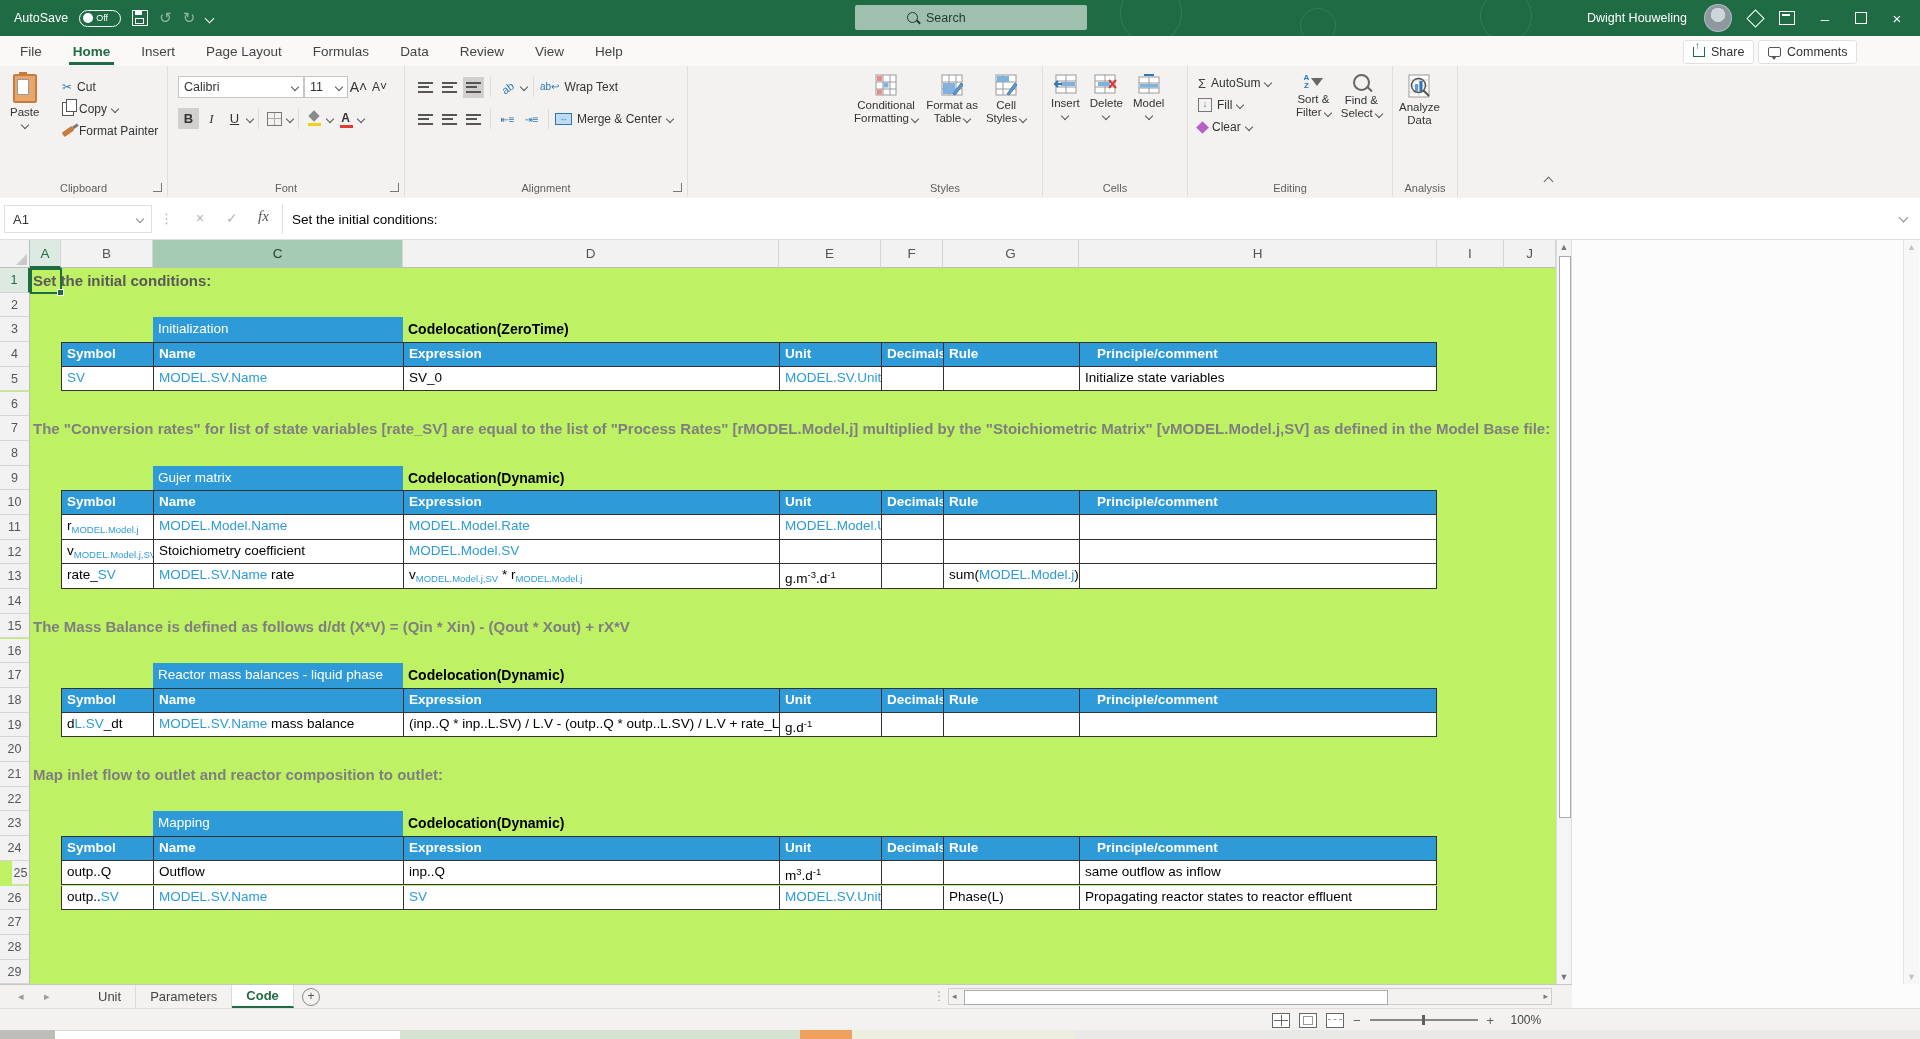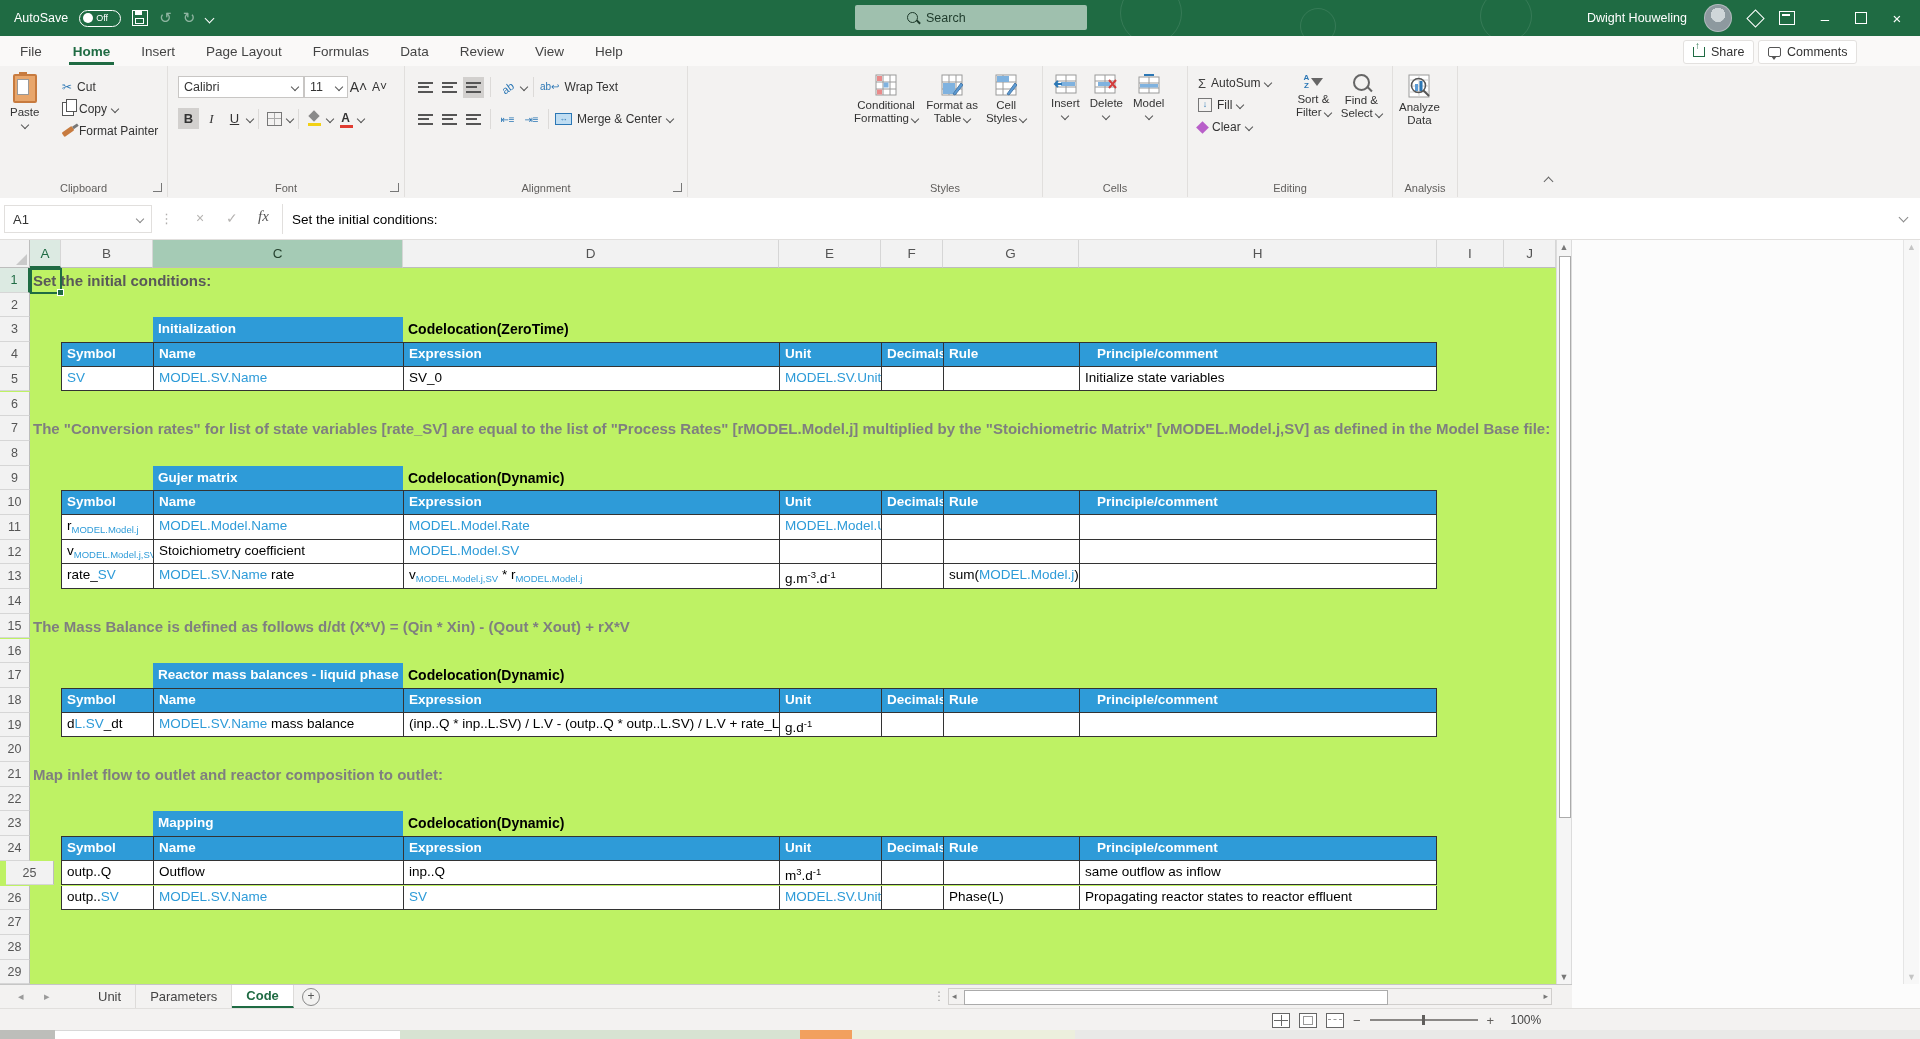--- a/index.html
+++ b/index.html
@@ -102,21 +102,21 @@
   #sheet-layer div{position:absolute;box-sizing:border-box;}
   .corner{background:#F2F2F2;border-right:1px solid #BDBDBD;border-bottom:1px solid #BDBDBD;}
   .corner:after{content:"";position:absolute;right:2px;bottom:2px;border-left:11px solid transparent;border-bottom:11px solid #C9C9C9;}
   .colhdr{background:#F2F2F2;border-right:1px solid #D6D6D6;border-bottom:1px solid #BDBDBD;color:#555;font-size:13.5px;text-align:center;line-height:27px;}
   .colhdr-active{background:#DCEAE2;color:#1F6B43;border-bottom:2px solid #1F6B43;}
   .colhdr-sel{background:#A5CBB5;color:#26422F;}
   .rownum{background:#F2F2F2;border-right:1px solid #BDBDBD;border-bottom:1px solid #D6D6D6;color:#555;font-size:12.5px;text-align:center;line-height:24px;}
   .rownum-active{background:#DCEAE2;color:#1F6B43;border-right:2px solid #1F6B43;}
   .ft{font-size:15px;font-weight:bold;color:#7F7F7F;white-space:nowrap;line-height:25px;z-index:2;}
   .ft-dark{color:#595959;}
-  .ttl-c{background:#2E9BD8;color:#fff;font-weight:bold;font-size:13.5px;line-height:24px;padding-left:5px;white-space:nowrap;overflow:hidden;}
+  .ttl-c{background:#2E9BD8;color:#fff;font-weight:normal;font-size:13.5px;line-height:24px;padding-left:5px;white-space:nowrap;overflow:hidden;}
   .ttl-d{color:#000;font-weight:bold;font-size:14px;line-height:24px;white-space:nowrap;}
   .th{background:#2E9BD8;color:#fff;font-weight:bold;font-size:13.5px;line-height:22px;padding-left:5px;border:1px solid #333;border-right:none;white-space:nowrap;overflow:hidden;}
   .th.last{border-right:1px solid #333;padding-left:17px;}
   .td{background:#fff;font-size:13.5px;color:#000;line-height:22px;padding-left:5px;border-left:1px solid #333;border-bottom:1px solid #333;white-space:nowrap;overflow:hidden;}
   .td.last{border-right:1px solid #333;}
   .blue{color:#2E9BD8;}
   .sub{font-size:9.5px;vertical-align:-3px;}
   .sup{font-size:9.5px;vertical-align:5px;}
   .sel{border:2px solid #1F6B43;z-index:4;background:transparent;}
   .sel:after{content:"";position:absolute;right:-4px;bottom:-4px;width:5px;height:5px;background:#1F6B43;border:1px solid #fff;}
@@ -488,21 +488,21 @@
       <div class="rownum" style="left: 0px; top: 613.8px; width: 30px; height: 24.7px;">15</div>
       <div class="rownum" style="left: 0px; top: 638.5px; width: 30px; height: 24.7px;">16</div>
       <div class="rownum" style="left: 0px; top: 663.2px; width: 30px; height: 24.7px;">17</div>
       <div class="rownum" style="left: 0px; top: 687.9px; width: 30px; height: 24.7px;">18</div>
       <div class="rownum" style="left: 0px; top: 712.6px; width: 30px; height: 24.7px;">19</div>
       <div class="rownum" style="left: 0px; top: 737.3px; width: 30px; height: 24.7px;">20</div>
       <div class="rownum" style="left: 0px; top: 762px; width: 30px; height: 24.7px;">21</div>
       <div class="rownum" style="left: 0px; top: 786.7px; width: 30px; height: 24.7px;">22</div>
       <div class="rownum" style="left: 0px; top: 811.4px; width: 30px; height: 24.7px;">23</div>
       <div class="rownum" style="left: 0px; top: 836.1px; width: 30px; height: 24.7px;">24</div>
-      <div class="rownum" style="left: 6px; top: 860.8px; width: 48px; height: 24.7px;">25</div>
+      <div class="rownum" style="left: 12px; top: 860.8px; width: 18px; height: 24.7px;">25</div>
       <div class="rownum" style="left: 0px; top: 885.5px; width: 30px; height: 24.7px;">26</div>
       <div class="rownum" style="left: 0px; top: 910.2px; width: 30px; height: 24.7px;">27</div>
       <div class="rownum" style="left: 0px; top: 934.9px; width: 30px; height: 24.7px;">28</div>
       <div class="rownum" style="left: 0px; top: 959.6px; width: 30px; height: 24.7px;">29</div>
       <div class="ft ft-dark" style="left: 33px; top: 268px; width: 1500px; height: 24.7px;">Set the initial conditions:</div>
       <div class="ft" style="left: 33px; top: 416.2px; width: 1500px; height: 24.7px;">The "Conversion rates" for list of state variables [rate_SV] are equal to the list of "Process Rates" [rMODEL.Model.j] multiplied by the "Stoichiometric Matrix" [vMODEL.Model.j,SV] as defined in the Model Base file:</div>
       <div class="ft" style="left: 33px; top: 613.8px; width: 1500px; height: 24.7px;">The Mass Balance is defined as follows d/dt (X*V) = (Qin * Xin) - (Qout * Xout) + rX*V</div>
       <div class="ft" style="left: 33px; top: 762px; width: 1500px; height: 24.7px;">Map inlet flow to outlet and reactor composition to outlet:</div>
       <div class="ttl-c" style="left: 153px; top: 317.4px; width: 250px; height: 24.7px;">Initialization</div>
       <div class="ttl-d" style="left: 408px; top: 317.4px; width: 376px; height: 24.7px;">Codelocation(ZeroTime)</div>

